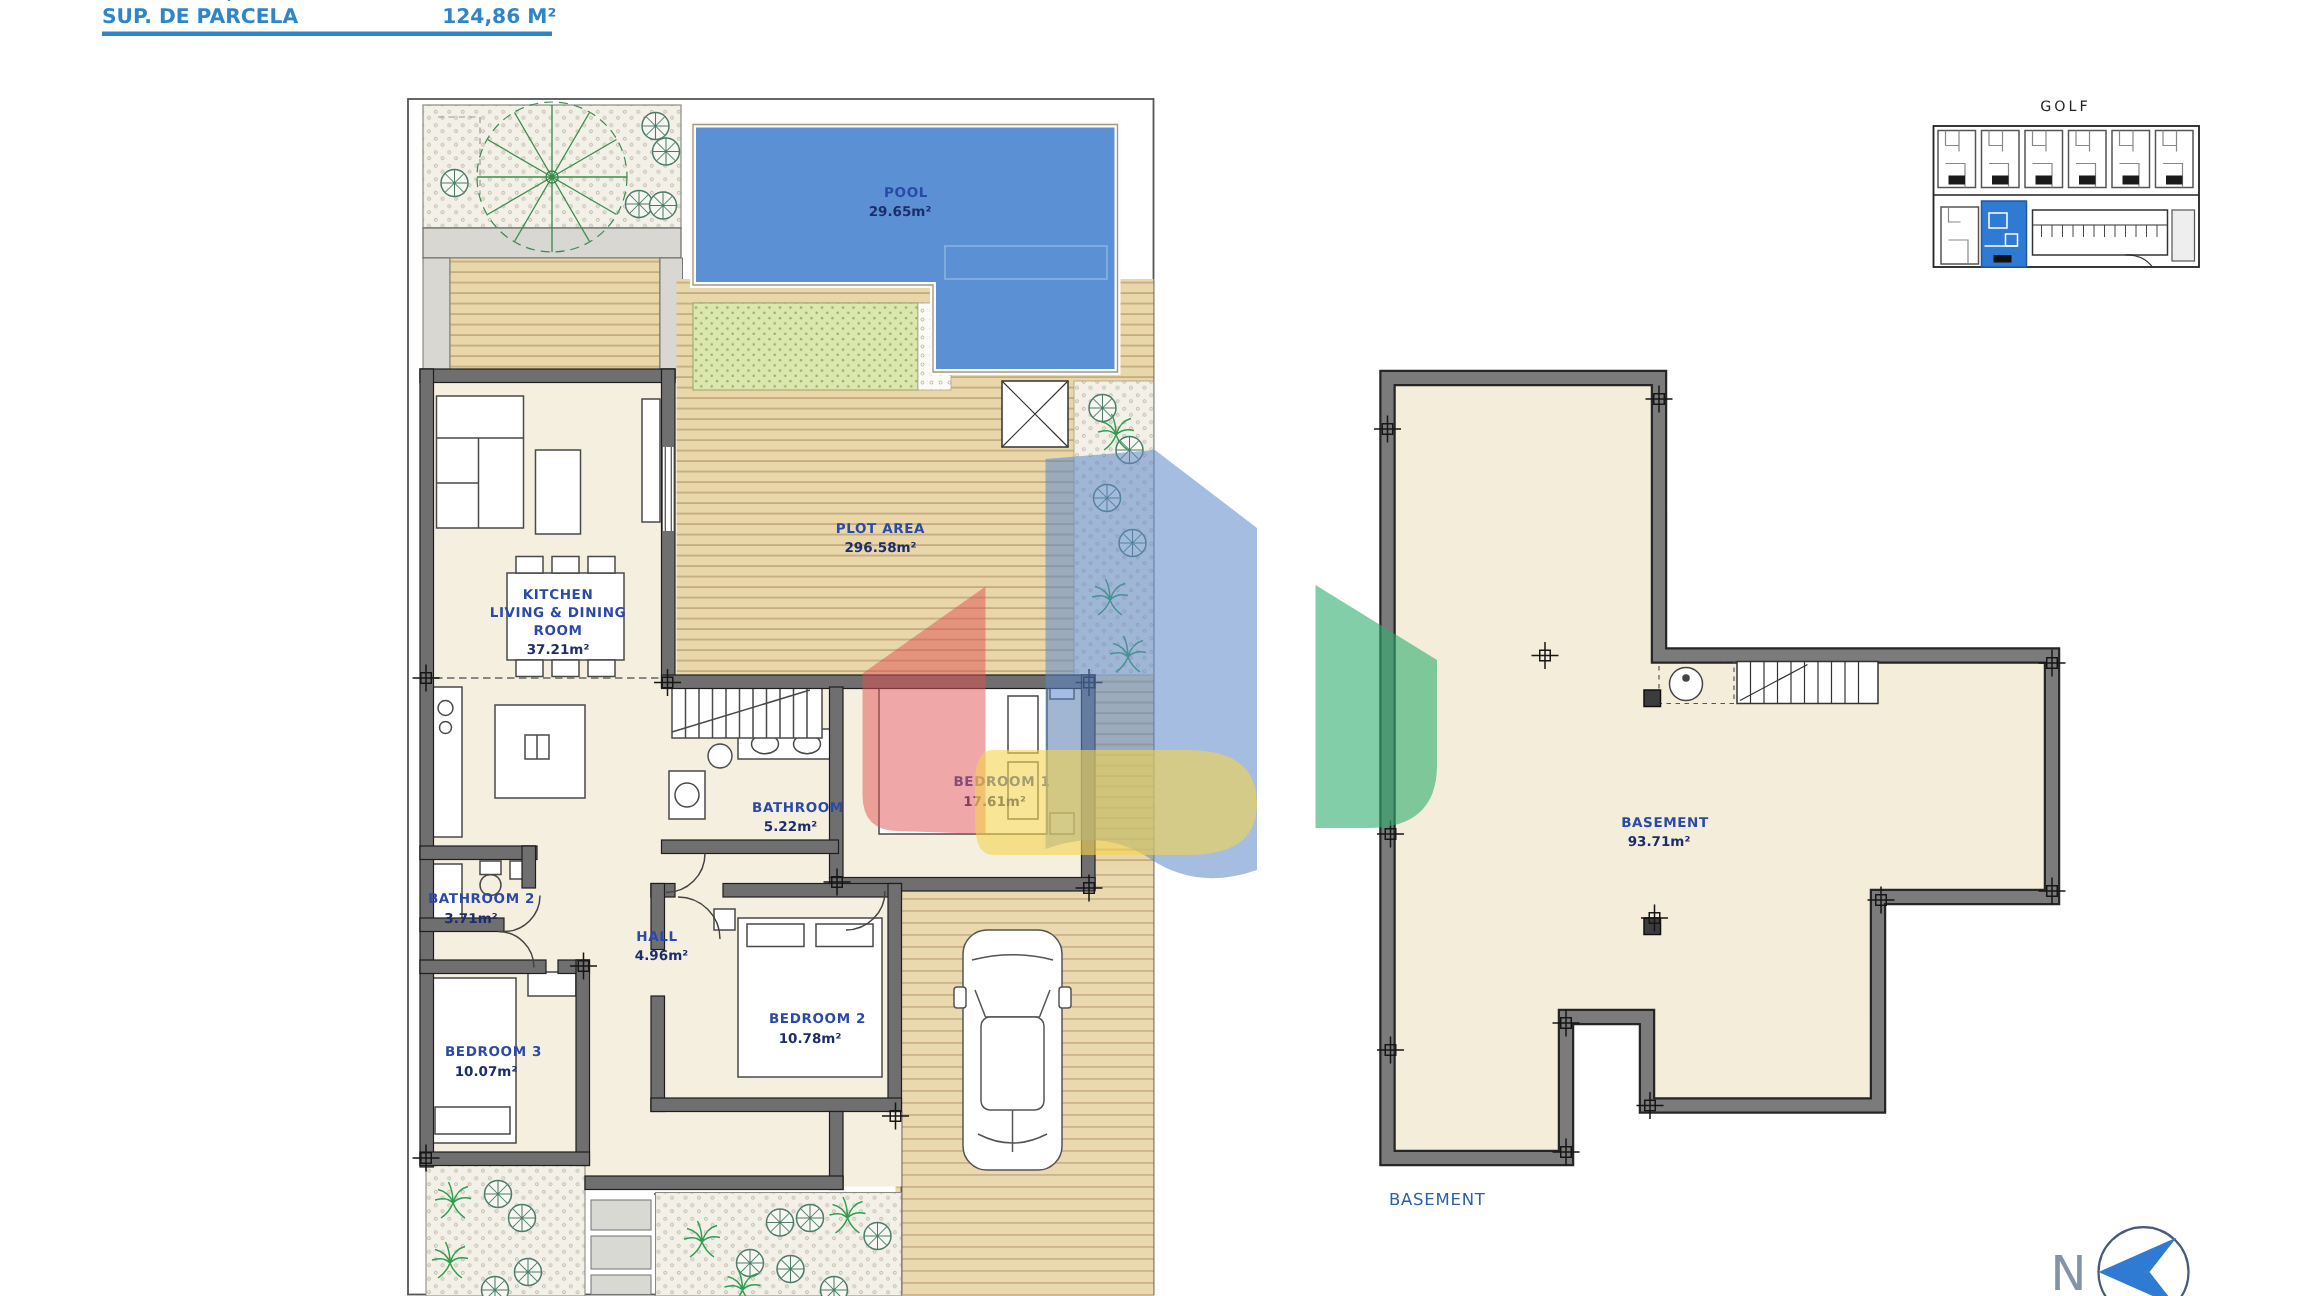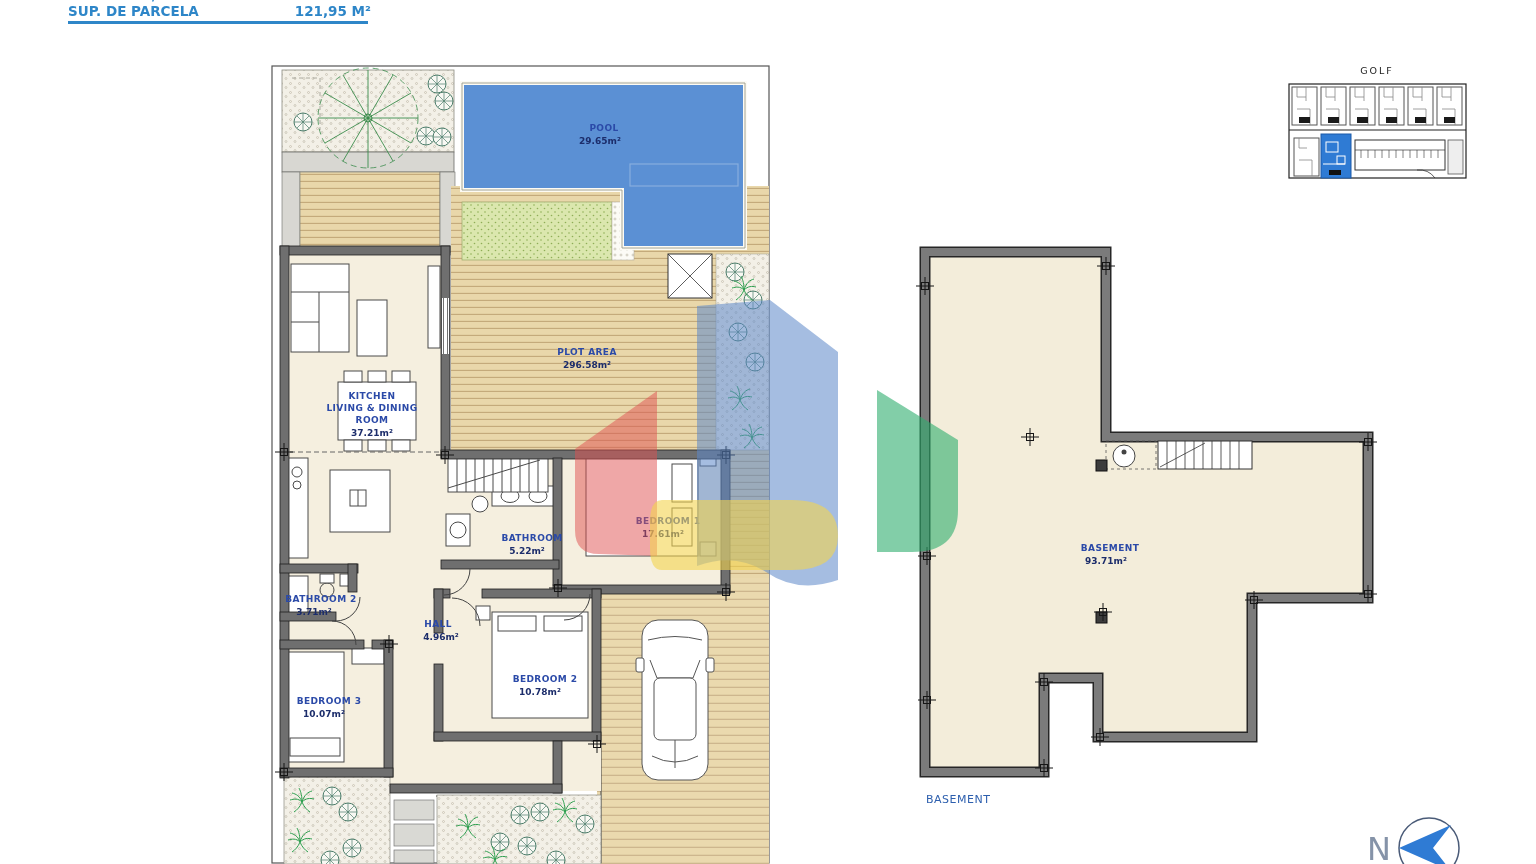--- a/index.html
+++ b/index.html
@@ -24,21 +24,21 @@
 </head>
 <body>
 
 <div id="canvas">
 
   <div class="header">
     <div>PLOT AREA/</div>
     <div class="row">
       <span>SUP. DE PARCELA</span>
       <span class="dots">..............................</span>
-      <span>121,95 M²</span>
+      <span>124,86 M²</span>
     </div>
   </div>
 
   <svg style="left:268px;top:60px" width="508" height="804" viewBox="268 60 508 804">
     <defs>
       <pattern id="slat" width="8" height="7" patternUnits="userSpaceOnUse">
         <rect width="8" height="7" fill="#e9d7aa"></rect>
           <line x1="0" y1="6.4" x2="8" y2="6.4" stroke="#c2a878" stroke-width="1.1"></line>
       </pattern>
       <pattern id="slat2" width="8" height="8" patternUnits="userSpaceOnUse">

